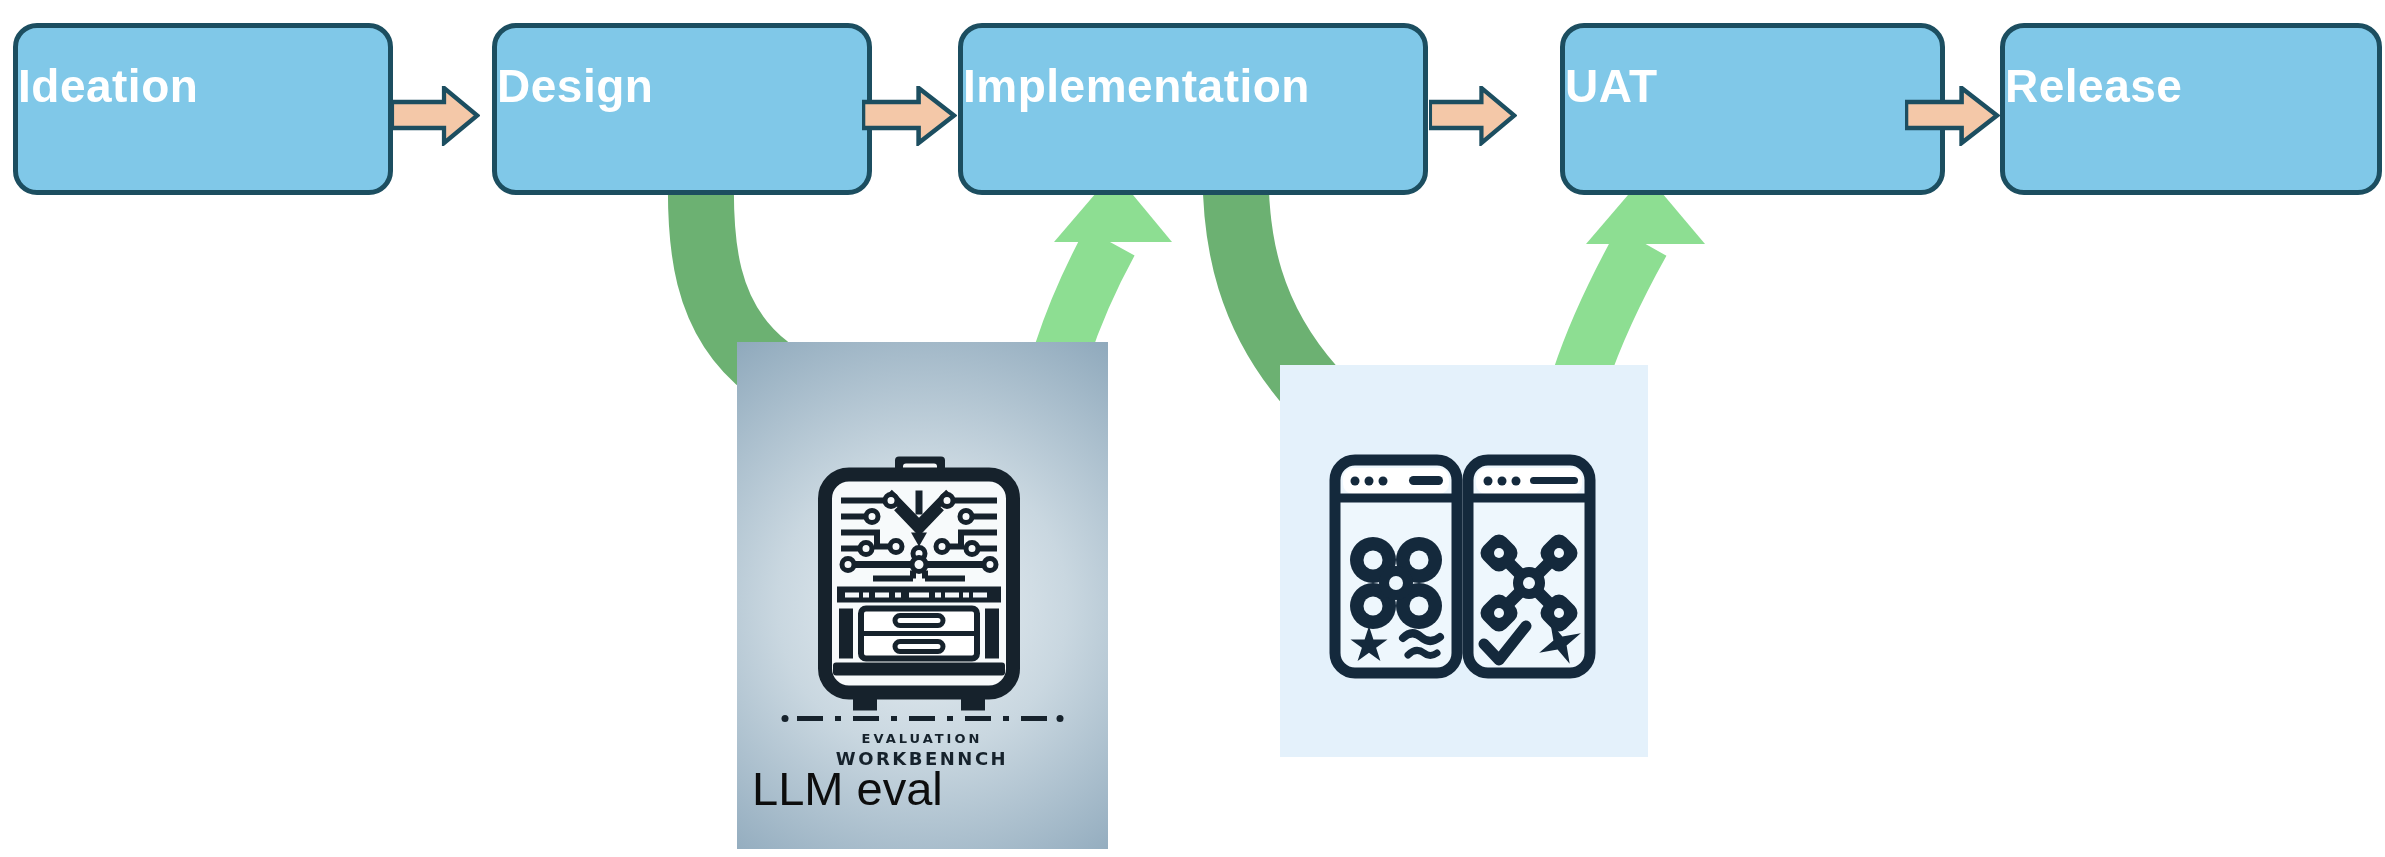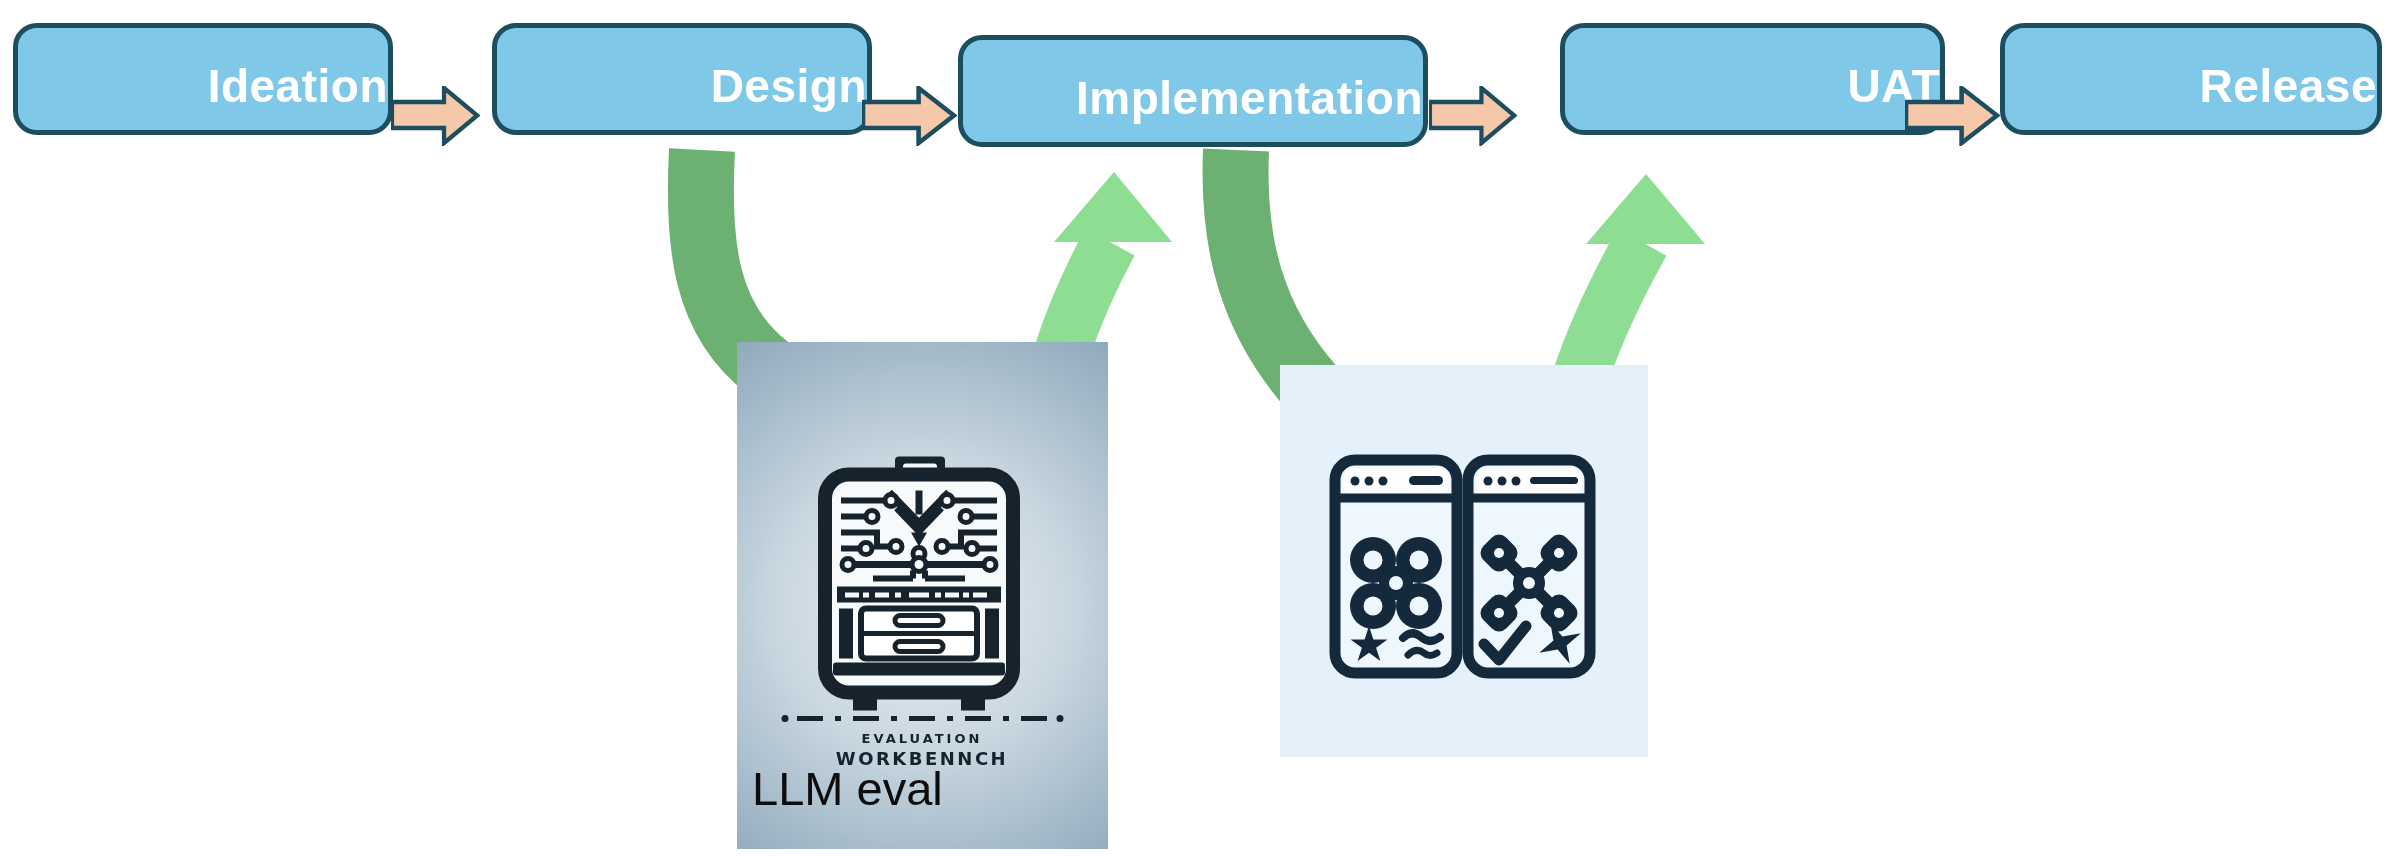--- a/index.html
+++ b/index.html
@@ -10,26 +10,26 @@
     overflow:hidden;
     font-family:"Liberation Sans", sans-serif;
   }
   
   .loop-overlay{
     position:absolute;left:0;top:0;width:2385px;height:857px;
     z-index:1;
   }
   
   .stage{
-    position:absolute;top:23px;height:112px;
+    position:absolute;top:23px;height:172px;
     box-sizing:border-box;
     background:var(--stage_fill);
     border:5px solid var(--stage_border);
     border-radius:24px;
-    display:flex;justify-content:flex-end;align-items:flex-start;
+    display:flex;justify-content:flex-start;align-items:flex-start;
     padding-top:31px;
     z-index:2;
   }
   .stage .stage-label{
     color:var(--stage_text);
     font-size:46px;font-weight:bold;letter-spacing:.5px;
     white-space:nowrap;
   }
   
   .flow-arrow{
@@ -74,21 +74,21 @@
     <path d="M 1580 378 C 1596 330, 1618 285, 1642 242" fill="none" style="stroke:var(--loop_up_arrow)" stroke-width="56"></path>
     <polygon points="1586,244 1705,244 1646,174" style="fill:var(--loop_up_arrow)"></polygon>
   </svg>
 
   <div class="stage" style="left:13px;width:380px;">
     <span class="stage-label">Ideation</span>
   </div>
   <div class="stage" style="left:492px;width:380px;">
     <span class="stage-label">Design</span>
   </div>
-  <div class="stage" style="left:958px;width:470px;margin-top:12px;">
+  <div class="stage" style="left:958px;width:470px;">
     <span class="stage-label">Implementation</span>
   </div>
   <div class="stage" style="left:1560px;width:385px;">
     <span class="stage-label">UAT</span>
   </div>
   <div class="stage" style="left:2000px;width:382px;">
     <span class="stage-label">Release</span>
   </div>
 
   <svg class="flow-arrow" style="left:391px;width:89px;" viewBox="0 0 94 60" preserveAspectRatio="none">

